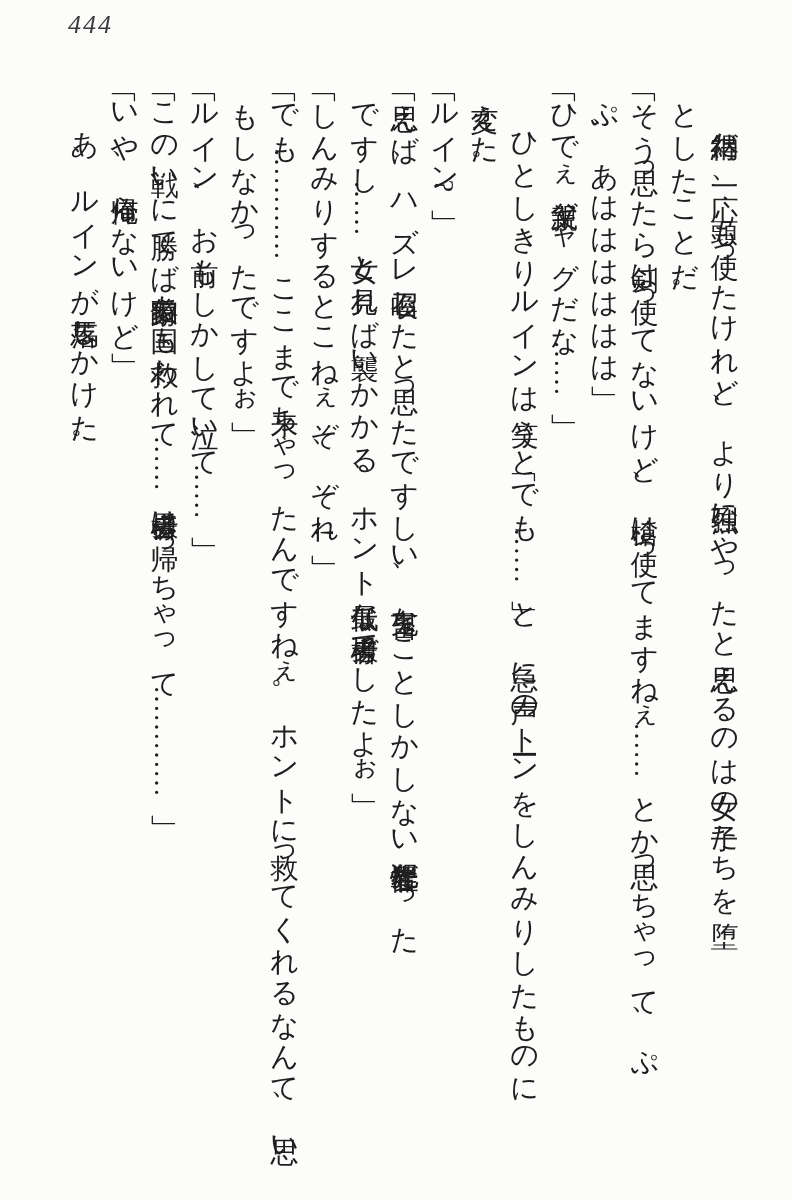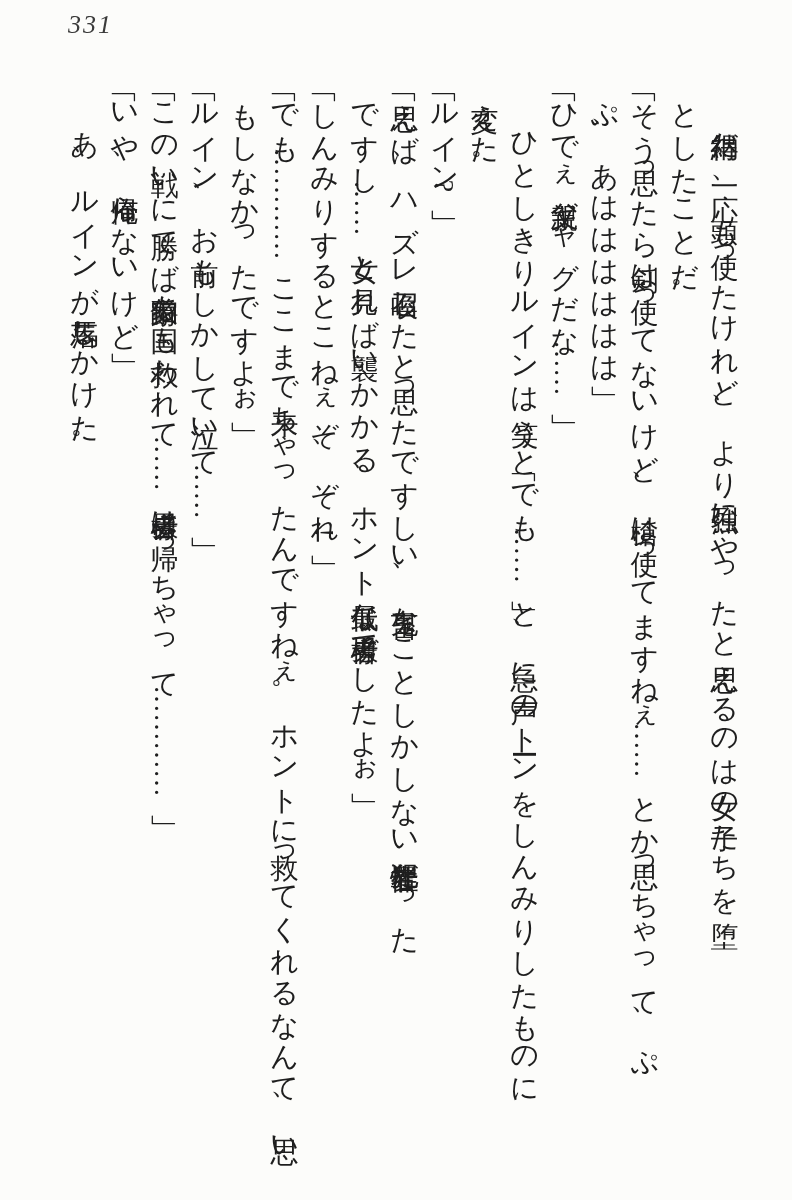--- a/index.html
+++ b/index.html
@@ -37,21 +37,21 @@
   }
   .text-column {
     white-space: nowrap;
     margin: 0;
   }
 </style>
 </head>
 <body>
 
 <div class="page">
-  <div class="page-number">331</div>
+  <div class="page-number">444</div>
   <div class="text-block">
       <div class="text-column">　納得だ。一応、頭も使ったけれど、より強烈にやったと思えるのは女の子たちを堕</div>
       <div class="text-column">としたことだ。</div>
       <div class="text-column">「そう思ったら剣は使ってないけど、槍は使ってますねぇ……とか思っちゃって、ぷ</div>
       <div class="text-column">ぷ、あはははははは」</div>
       <div class="text-column">「ひでぇ親父ギャグだな……」</div>
       <div class="text-column">　ひとしきりルインは笑うと「でも……」と、急に声のトーンをしんみりしたものに</div>
       <div class="text-column">変えた。</div>
       <div class="text-column">「ルイン?」</div>
       <div class="text-column">「思えば、ハズレ召喚したと思ったですしい、鬼畜なことしかしない性犯罪者だった</div>

